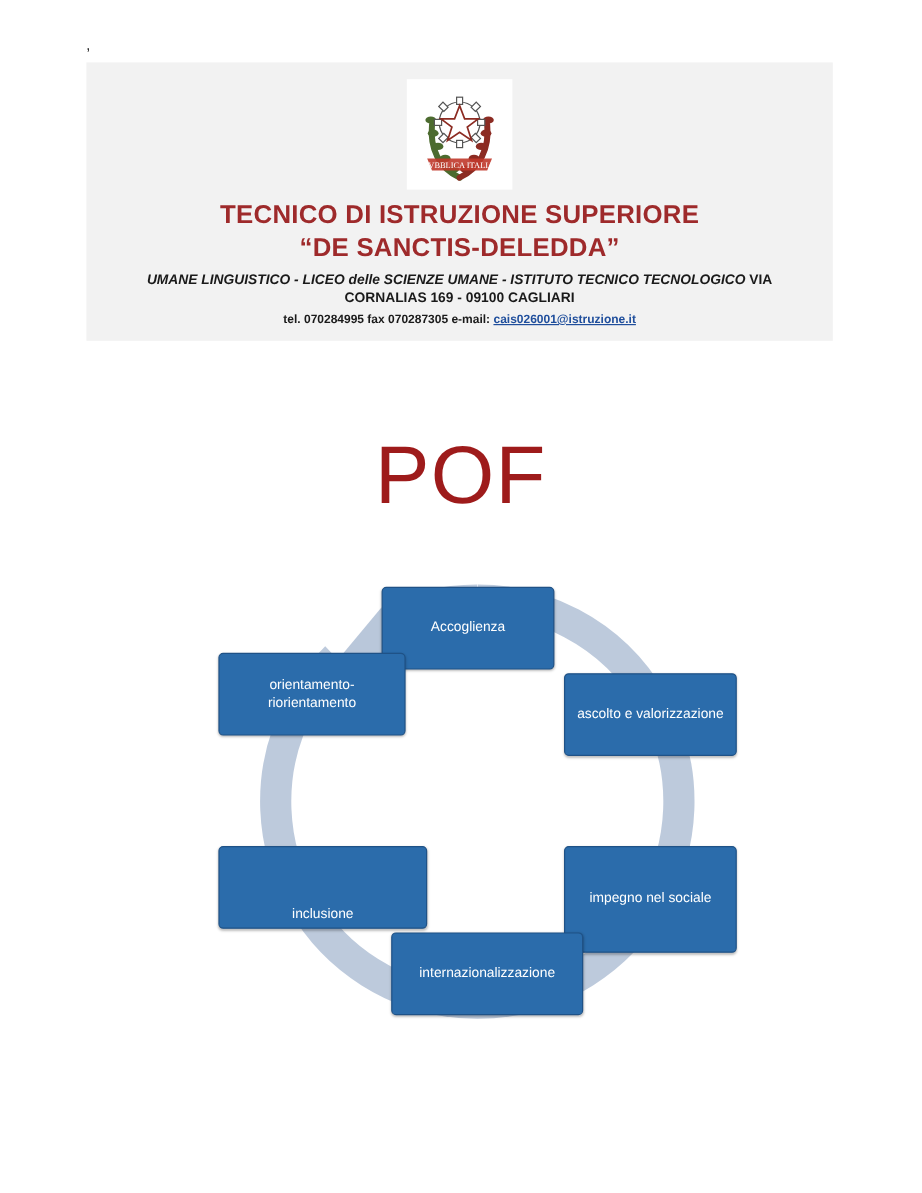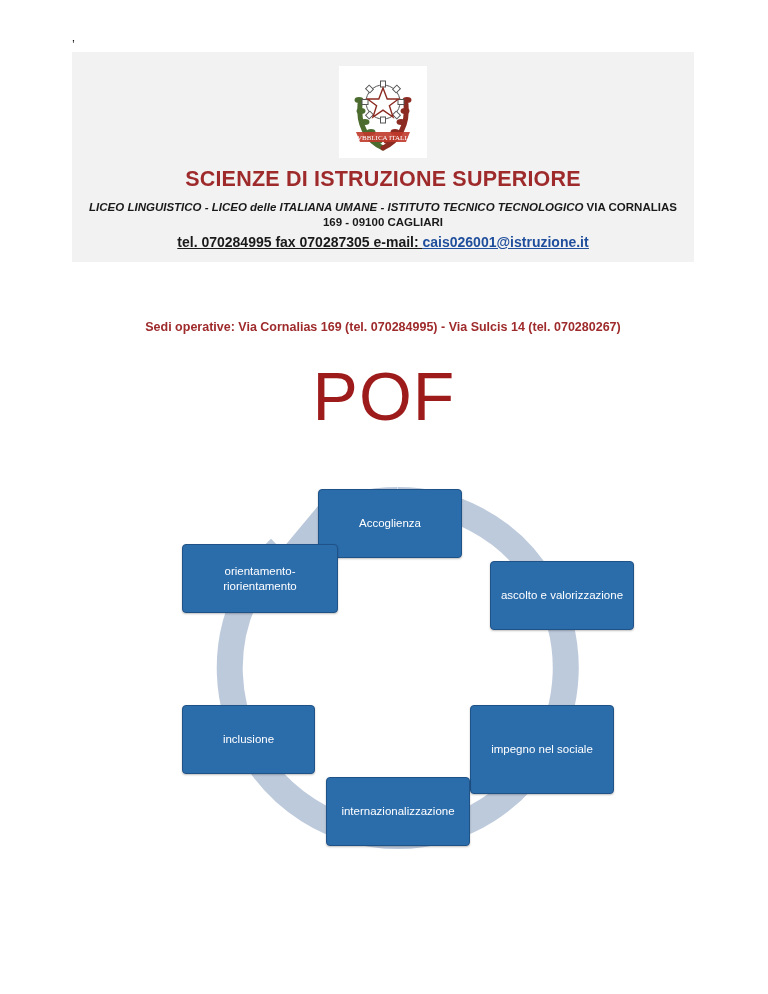--- a/index.html
+++ b/index.html
@@ -69,24 +69,23 @@
     color: #1a1a1a;
     line-height: 1.35;
     padding: 0 4px;
   }
   .school-subtitle .it {
     font-style: italic;
   }
 
   .school-contacts {
     margin-top: 3px;
-    font-size: 14px;
+    font-size: 10px;
     font-weight: bold;
     color: #1a1a1a;
-    text-decoration: underline;
   }
   .school-contacts a {
     color: #1f4e9c;
     text-decoration: underline;
     font-weight: bold;
   }
 
   
   .sedi {
     position: absolute;
@@ -138,24 +137,24 @@
     display: flex;
     align-items: center;
     justify-content: center;
     text-align: center;
     box-sizing: border-box;
     padding: 4px 6px;
     box-shadow: 0 1px 2px rgba(0,0,0,0.25);
   }
 
   .node.n0 { left: 168px; top: 19px;  width: 144px; height: 69px; }
-  .node.n1 { left: 320px; top: 91px;  width: 144px; height: 69px; margin-left: 20px; }
+  .node.n1 { left: 320px; top: 91px;  width: 144px; height: 69px; }
   .node.n2 { left: 320px; top: 235px; width: 144px; height: 89px; text-align: center; }
-  .node.n3 { left: 176px; top: 307px; width: 144px; height: 69px; }
-  .node.n4 { left: 32px;  top: 235px; width: 133px; height: 69px; }
+  .node.n3 { left: 176px; top: 307px; width: 160px; height: 69px; }
+  .node.n4 { left: 32px;  top: 235px; width: 174px; height: 69px; align-items: flex-end; }
   .node.n5 { left: 32px;  top: 74px;  width: 156px; height: 69px; }
 </style>
 </head>
 <body>
 
 <div class="page">
 
   <div class="stray-mark">’</div>
 
   <div class="letterhead">
@@ -195,33 +194,33 @@
         </g>
 
         <polygon points="33,16 37.2,27 48.5,27 39.4,33.8 43,45 33,38.2 23,45 26.6,33.8 17.5,27 28.8,27" fill="#ffffff" stroke="#8c2b22" stroke-width="1.4"></polygon>
 
         <path d="M6 60 L60 60 L56 70 L10 70 Z" fill="#c0392b" opacity="0.9"></path>
         <text x="33" y="68" font-size="7" text-anchor="middle" fill="#ffffff" font-family="Liberation Serif, serif">REPVBBLICA ITALIANA</text>
       </svg>
     </div>
 
     <div class="school-title">
-      <span>SCIENZE DI ISTRUZIONE SUPERIORE</span>
+      <span>TECNICO DI ISTRUZIONE SUPERIORE</span>
+      <span class="line2">“DE SANCTIS-DELEDDA”</span>
     </div>
 
     <div class="school-subtitle">
-      <span class="it">LICEO LINGUISTICO - LICEO delle ITALIANA UMANE - ISTITUTO TECNICO TECNOLOGICO</span><span> VIA CORNALIAS 169 - 09100 CAGLIARI</span>
+      <span class="it">UMANE LINGUISTICO - LICEO delle SCIENZE UMANE - ISTITUTO TECNICO TECNOLOGICO</span><span> VIA CORNALIAS 169 - 09100 CAGLIARI</span>
     </div>
 
     <div class="school-contacts">
       <span>tel. 070284995 fax 070287305 e-mail: </span><a href="#">cais026001@istruzione.it</a>
     </div>
   </div>
 
-  <div class="sedi">Sedi operative: Via Cornalias 169 (tel. 070284995) - Via Sulcis 14 (tel. 070280267)</div>
 
   <div class="pof">POF</div>
 
   <div class="diagram">
     <svg width="500" height="400" viewBox="0 0 500 400" aria-hidden="true">
 
       <g>
         <path d="M248 30
                  A168 168 0 1 1 247.5 30" fill="none" stroke="#b9c7da" stroke-width="26" opacity="0.95"></path>
 

